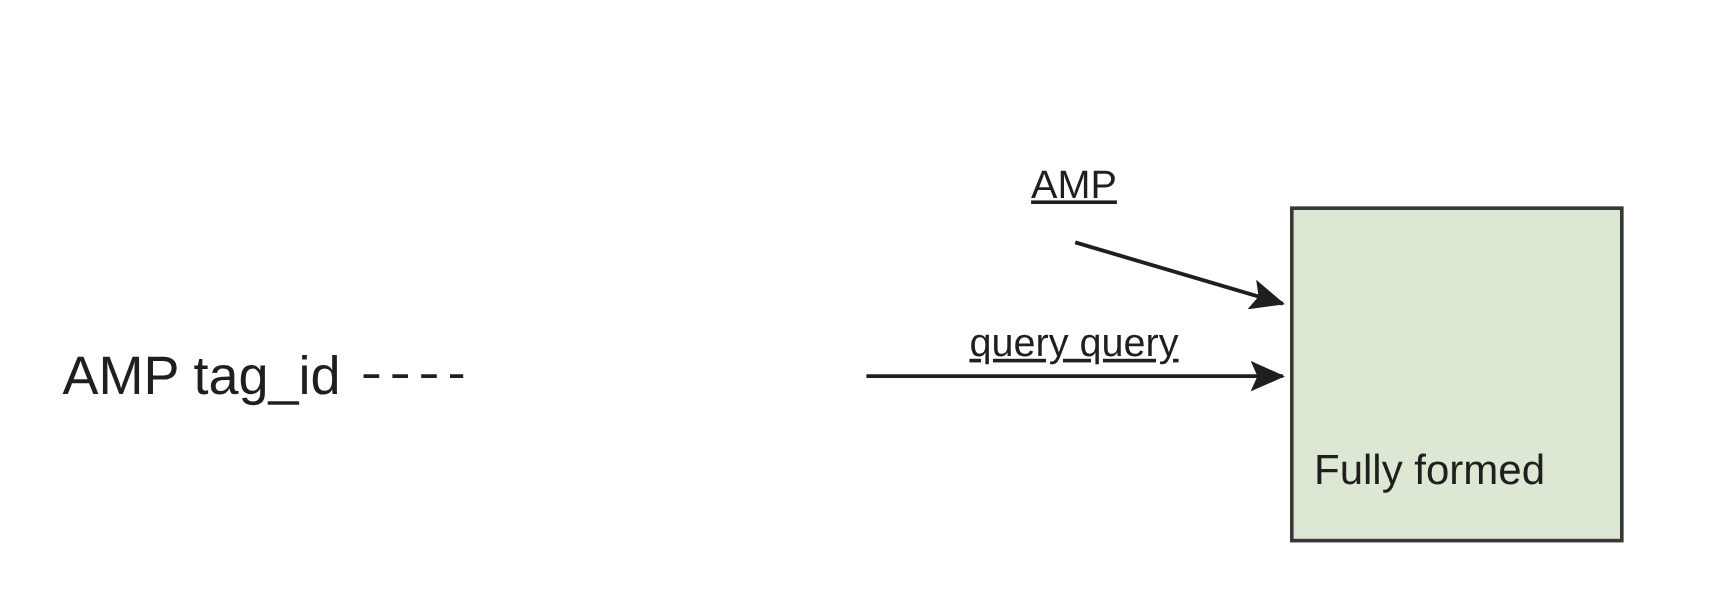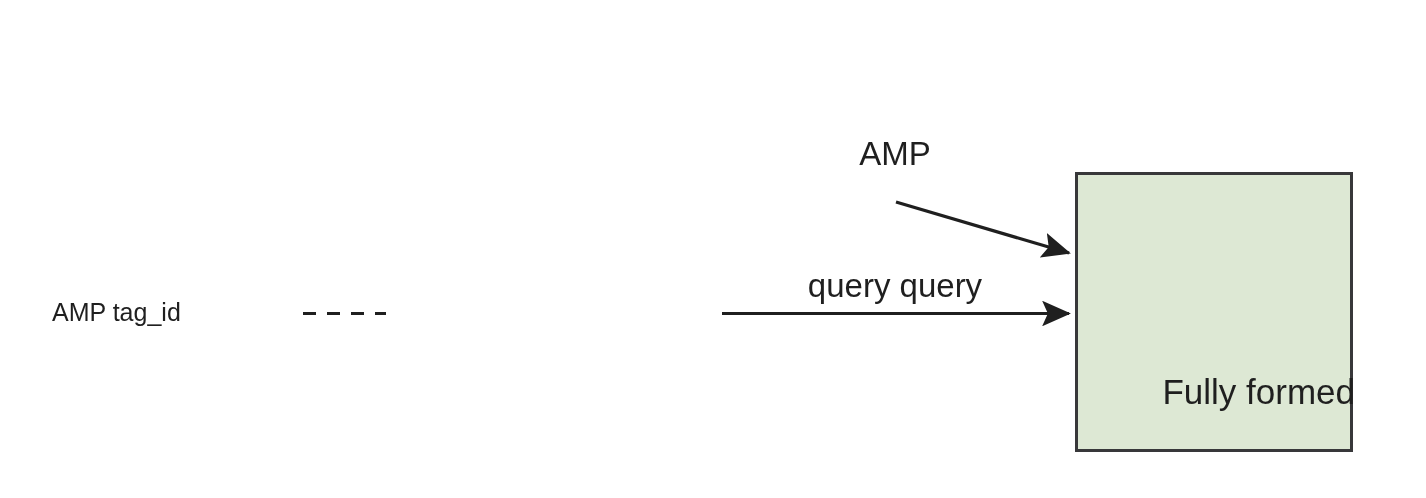--- a/index.html
+++ b/index.html
@@ -17,42 +17,42 @@
     width: 1426px;
     height: 498px;
     background: #ffffff;
     overflow: hidden;
   }
 
   
   .dtext {
     position: absolute;
     color: #1f1f1f;
-    font-size: 25px;
+    font-size: 45px;
     line-height: 47px;
     white-space: pre;
     letter-spacing: 0px;
   }
 
   
   #label-amp-tag-id {
     left: 52px;
     top: 289px;
   }
 
   
   #label-query-params {
     left: 770px;
     top: 44px;
     width: 250px;
     text-align: center;
     font-size: 33px;
     line-height: 44px;
   }
-  #label-query-params .ln { display: block; }
+  #label-query-params .ln { display: block; text-decoration: underline; }
 
   
   #cylinder {
     position: absolute;
     left: 385px;
     top: 214px;
     width: 337px;
     height: 208px;
   }
   #cylinder svg { display: block; }
@@ -82,21 +82,21 @@
   #ortb-text {
     position: absolute;
     left: 1095px;
     top: 272px;
     width: 260px;
     color: #1f1f1f;
     font-size: 35px;
     line-height: 48px;
     white-space: pre;
   }
-  #ortb-text .ln { display: block; text-align: right; }
+  #ortb-text .ln { display: block; }
 
   
   #connectors {
     position: absolute;
     left: 0;
     top: 0;
     width: 1426px;
     height: 498px;
     pointer-events: none;
   }

